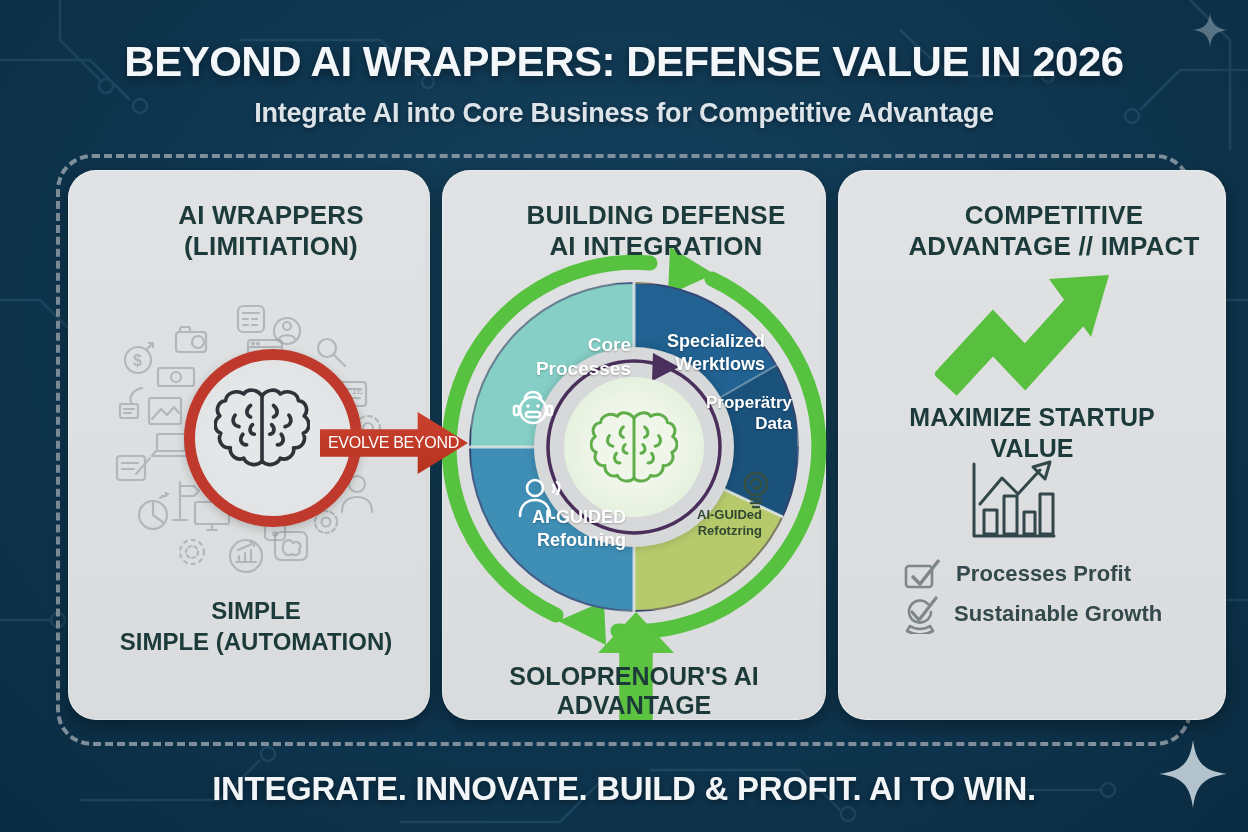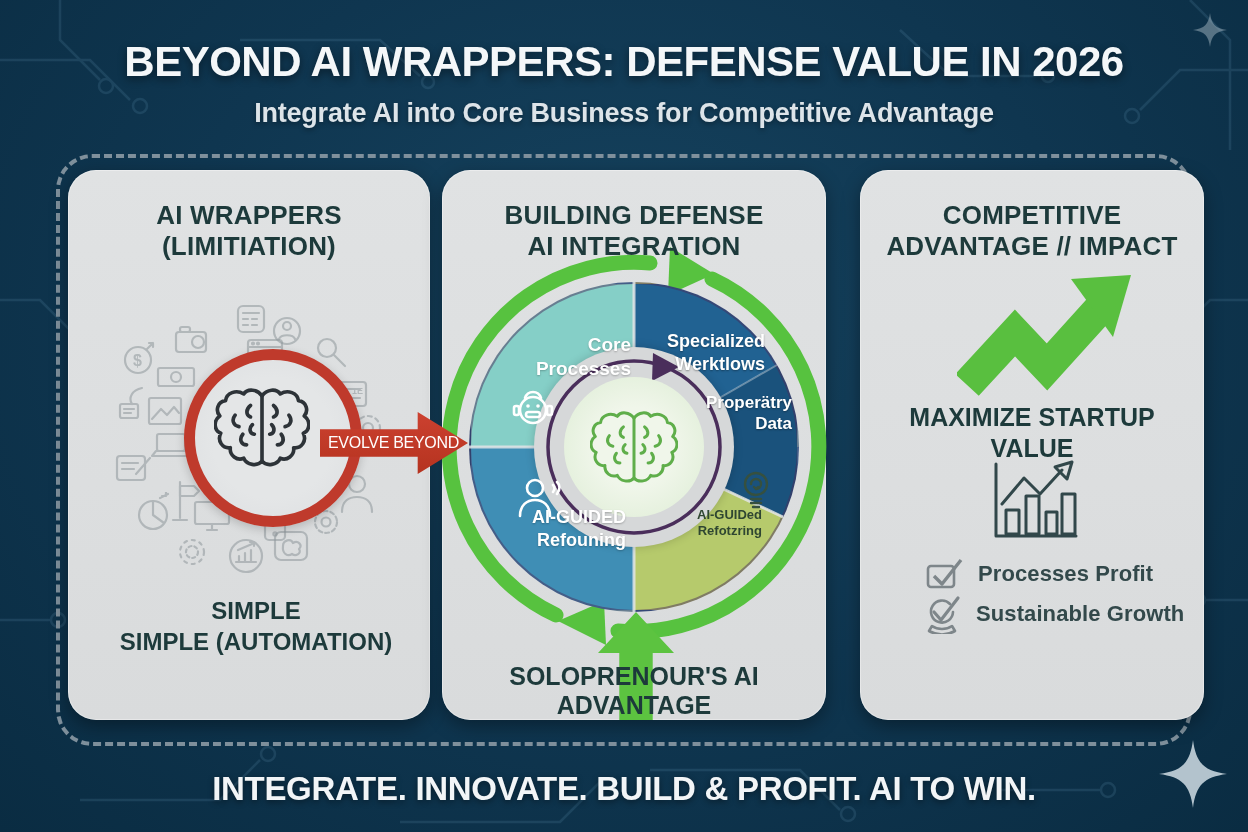--- a/index.html
+++ b/index.html
@@ -12,21 +12,21 @@
   .main-title{left:0;top:38px;width:100%;text-align:center;color:#f4f7f9;
     font-size:42px;font-weight:700;letter-spacing:-0.5px;white-space:nowrap;
     text-shadow:0 3px 8px rgba(0,0,0,.45);}
   .sub-title{left:0;top:98px;width:100%;text-align:center;color:#dde4e9;
     font-size:27px;font-weight:700;letter-spacing:-0.2px;text-shadow:0 2px 5px rgba(0,0,0,.35);}
   
   .board{left:56px;top:154px;width:1128px;height:584px;border:4px dashed #7f909c;border-radius:36px;}
   .panel{top:170px;height:550px;background:linear-gradient(180deg,#e0e2e3,#d9dbdc);
     border-radius:28px;box-shadow:0 6px 18px rgba(0,0,0,.35), inset 0 0 0 1px rgba(255,255,255,.35);}
   .panel-title{font-weight:700;font-size:26px;color:#1d3a3b;text-align:center;
-    white-space:pre-line;line-height:1.2;letter-spacing:.2px;}
+    white-space:pre-line;line-height:1.2;letter-spacing:.2px;padding-left:22px;}
   .caption{font-weight:700;color:#1d3a3b;text-align:center;white-space:pre-line;}
   .doodle{position:absolute;opacity:.55;}
   .doodle *{stroke:#8f989c;fill:none;stroke-width:2.2;stroke-linecap:round;stroke-linejoin:round;}
   .doodle text{stroke:none;fill:#8f989c;font-weight:700;}
   .wheel-label{position:absolute;text-align:right;white-space:pre-line;
     font-weight:700;line-height:1.25;transform:translate(-50%,-50%);}
   .benefit-row{position:absolute;display:flex;align-items:center;gap:12px;}
   .benefit-label{font-size:22px;font-weight:600;color:#33494b;letter-spacing:.1px;}
 </style>
 </head>
@@ -284,21 +284,21 @@
           <path d="M14,29 h10 M14,33 h10 M16,37 h6"></path>
         </g>
       </svg>
     </div>
 
     <div class="abs" style="left:156px;top:442px;width:76px;height:108px;background:#5cc340;
                 clip-path:polygon(50% 0,100% 38%,72% 38%,72% 100%,28% 100%,28% 38%,0 38%);"></div>
     <div class="abs caption" style="left:0;top:492px;width:100%;font-size:25px;z-index:5;">SOLOPRENOUR'S AI ADVANTAGE</div>
   </div>
 
-  <div class="abs panel" style="left:838px;width:344px;margin-left:22px;">
+  <div class="abs panel" style="left:838px;width:388px;">
     <div class="abs panel-title" style="left:0;top:30px;width:100%;">COMPETITIVE
 ADVANTAGE // IMPACT</div>
 
     <svg class="abs" style="left:97px;top:105px" width="175" height="128" viewBox="0 0 175 128">
       <path d="M10,110 L58,58 L90,92 L146,30" fill="none" stroke="#59bf3f" stroke-width="32" stroke-linejoin="miter"></path>
       <polygon points="114,4 174,0 156,62" fill="#59bf3f"></polygon>
     </svg>
 
     <div class="abs caption" style="left:0;top:232px;width:100%;font-size:25px;line-height:1.25;">MAXIMIZE STARTUP
 VALUE</div>

